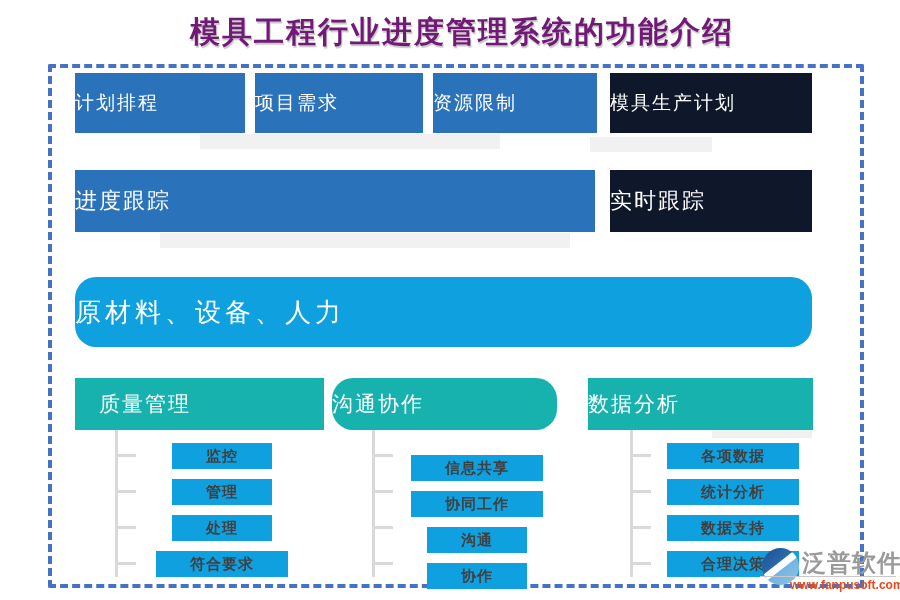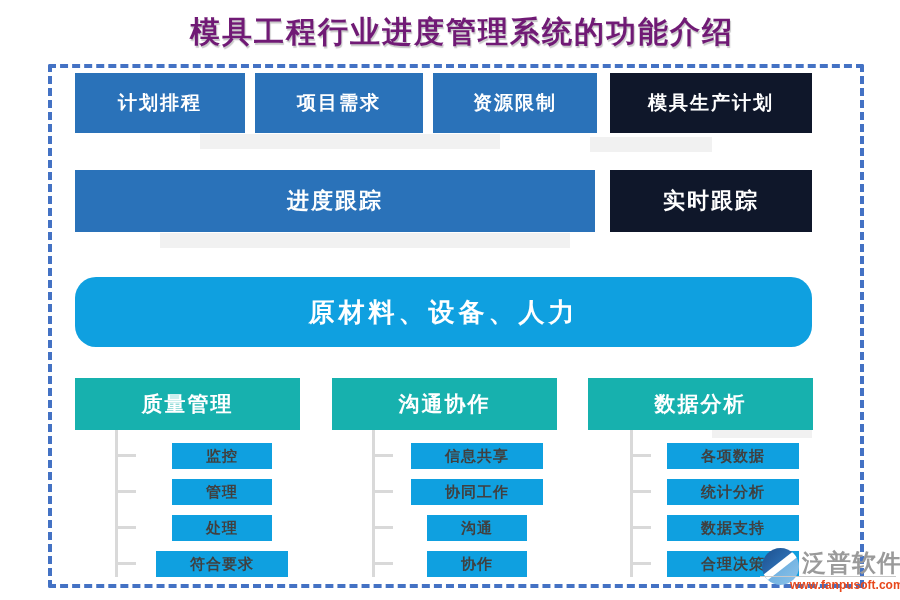--- a/index.html
+++ b/index.html
@@ -13,51 +13,51 @@
 
   .frame{position:absolute;left:48px;top:64px;width:808px;height:516px;
          border:4px dashed #4472c4;border-radius:2px;}
 
   .shadow{position:absolute;background:#f1f1f1;}
   .sA{left:200px;top:134px;width:300px;height:15px;}
   .sB{left:590px;top:137px;width:122px;height:15px;}
   .sC{left:160px;top:233px;width:410px;height:15px;}
   .sD{left:712px;top:429px;width:100px;height:9px;}
 
-  .btn{position:absolute;color:#fff;font-weight:bold;text-align:center;letter-spacing:2px;}
+  .btn{position:absolute;color:#fff;font-weight:normal;text-align:left;letter-spacing:2px;}
   .dark{background:#2a72b9;}
   .light{background:#0f172a;}
   .bright{background:#0fa0e0;border-radius:21px;}
   .teal{background:#17b1ae;}
 
   .r1{top:73px;height:60px;line-height:60px;font-size:19px;}
   .r1b1{left:75px;width:170px;}
   .r1b2{left:255px;width:168px;}
   .r1b3{left:433px;width:164px;}
   .r1b4{left:610px;width:202px;}
 
   .r2{top:170px;height:62px;line-height:62px;font-size:22px;}
   .r2b1{left:75px;width:520px;}
   .r2b2{left:610px;width:202px;}
 
   .r3{left:75px;top:277px;width:737px;height:70px;line-height:70px;font-size:26px;letter-spacing:4px;}
 
   .hdr{top:378px;height:52px;line-height:52px;font-size:21px;}
-  .h1{left:75px;width:225px;}
-  .h2{left:332px;width:225px;}
+  .h1{left:75px;width:225px;padding-left:24px;}
+  .h2{left:332px;width:225px;border-radius:21px;}
   .h3{left:588px;width:225px;}
 
   .tree{position:absolute;top:430px;width:3px;height:147px;background:#d9d9d9;}
   .tc1{left:115px;} .tc2{left:372px;} .tc3{left:630px;}
   .tick{position:absolute;left:3px;width:18px;height:3px;background:#d9d9d9;}
   .t1{top:24px;} .t2{top:60px;} .t3{top:96px;} .t4{top:132px;}
 
   .icol{position:absolute;top:443px;width:220px;display:flex;flex-direction:column;
         gap:10px;align-items:center;}
-  .ic1{left:112px;} .ic2{left:367px;} .ic3{left:623px;}
+  .ic1{left:112px;} .ic2{left:367px;margin-top:12px;} .ic3{left:623px;}
   .item{background:#0fa0e0;color:#404040;font-weight:bold;font-size:15px;
         height:26px;line-height:26px;padding:0 34px;text-align:center;
         letter-spacing:1px;white-space:nowrap;}
 
   .logo{position:absolute;left:758px;top:545px;width:140px;height:48px;z-index:5;}
   .logo-icon{position:absolute;left:4px;top:3px;width:37px;height:37px;border-radius:50%;
              background:linear-gradient(135deg,#1d4f8c 0%,#2b6cb0 46%,#6fb0e0 46%,#8cc3ea 100%);
              overflow:hidden;}
   .logo-icon::after{content:'';position:absolute;left:-6px;top:13px;width:52px;height:7px;
              background:#fff;transform:rotate(-38deg);}

